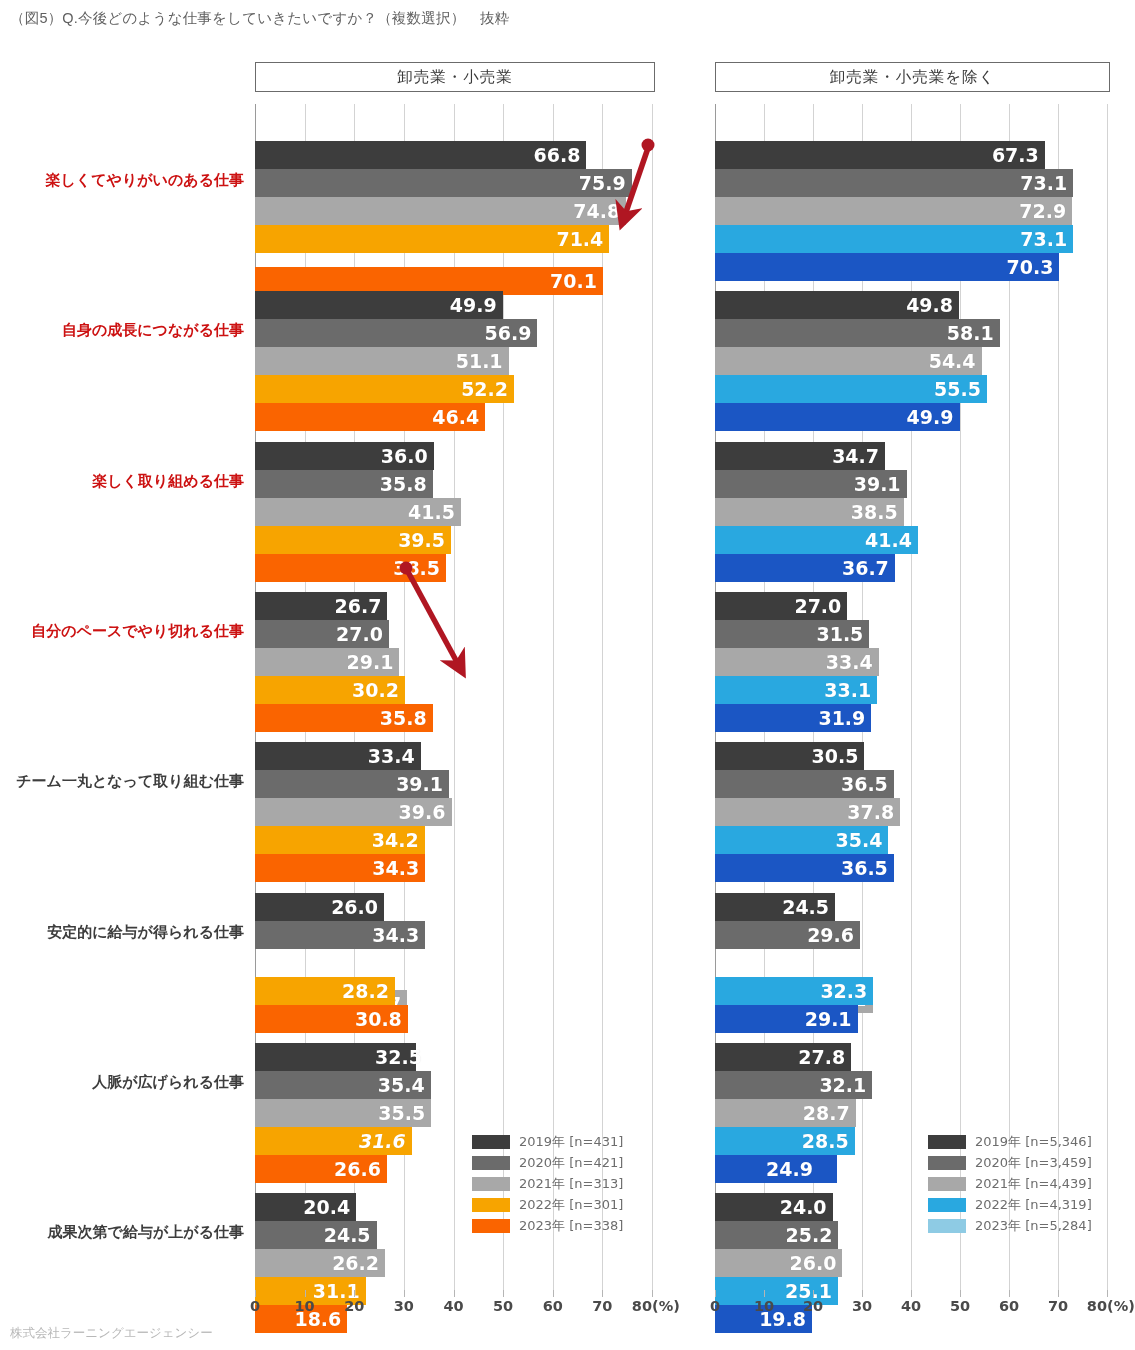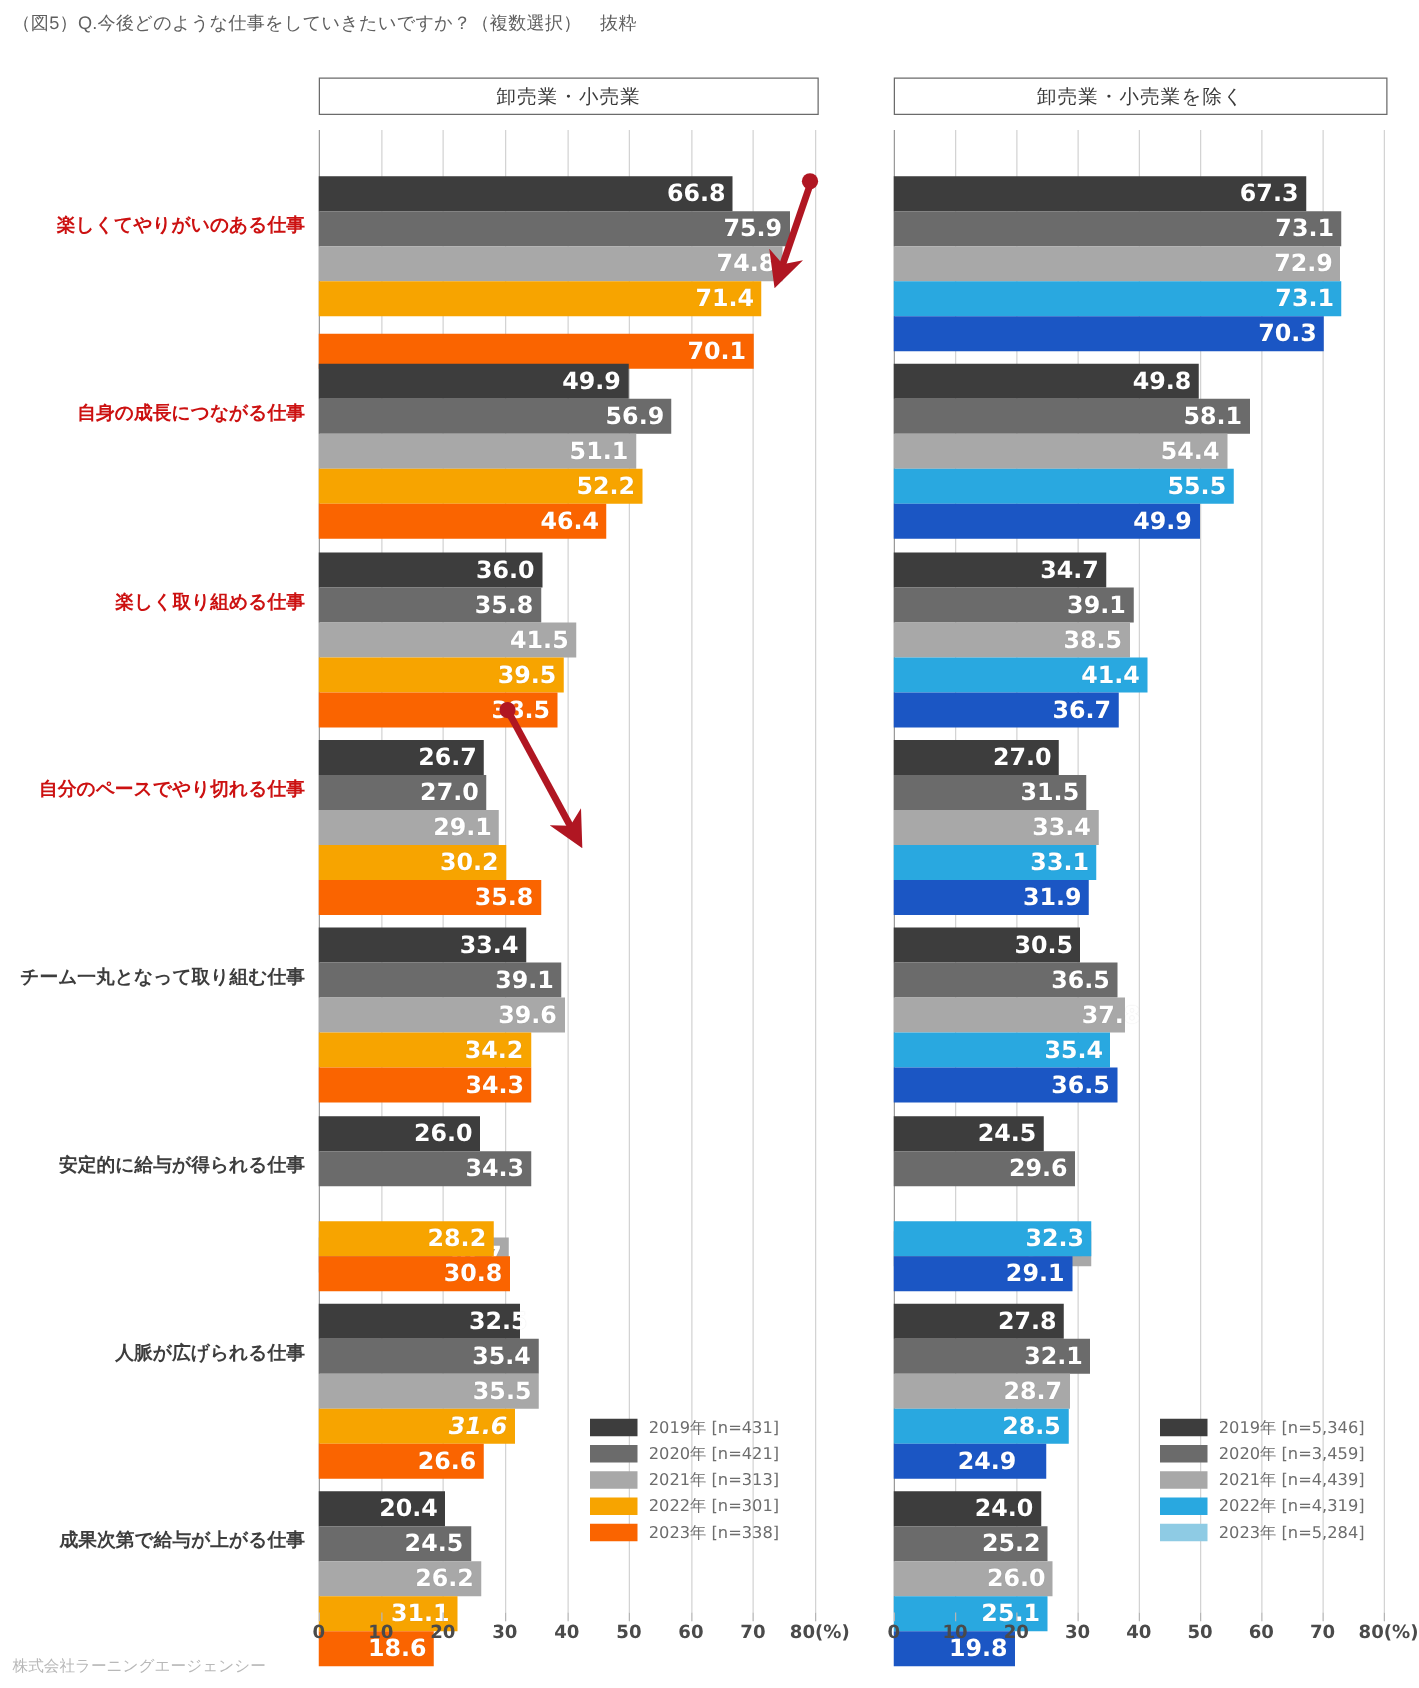--- a/index.html
+++ b/index.html
@@ -411,21 +411,21 @@
         </div>
         <div class="group" style="top: 638.2px;">
           <div class="barrow" style="top: 0px; width: 149.45px;">
             <div class="bar" style="width: 149.45px; background: rgb(61, 61, 61);"></div>
             <div class="bar-label">30.5</div>
           </div>
           <div class="barrow" style="top: 28px; width: 178.85px;">
             <div class="bar" style="width: 178.85px; background: rgb(107, 107, 107);"></div>
             <div class="bar-label">36.5</div>
           </div>
-          <div class="barrow" style="top: 56px; width: 185.22px; padding-left: 18px;">
+          <div class="barrow" style="top: 56px; width: 185.22px;">
             <div class="bar" style="width: 185.22px; background: rgb(168, 168, 168);"></div>
             <div class="bar-label">37.8</div>
           </div>
           <div class="barrow" style="top: 84px; width: 173.46px;">
             <div class="bar" style="width: 173.46px; background: rgb(41, 168, 224);"></div>
             <div class="bar-label">35.4</div>
           </div>
           <div class="barrow" style="top: 112px; width: 178.85px;">
             <div class="bar" style="width: 178.85px; background: rgb(27, 86, 196);"></div>
             <div class="bar-label">36.5</div>

